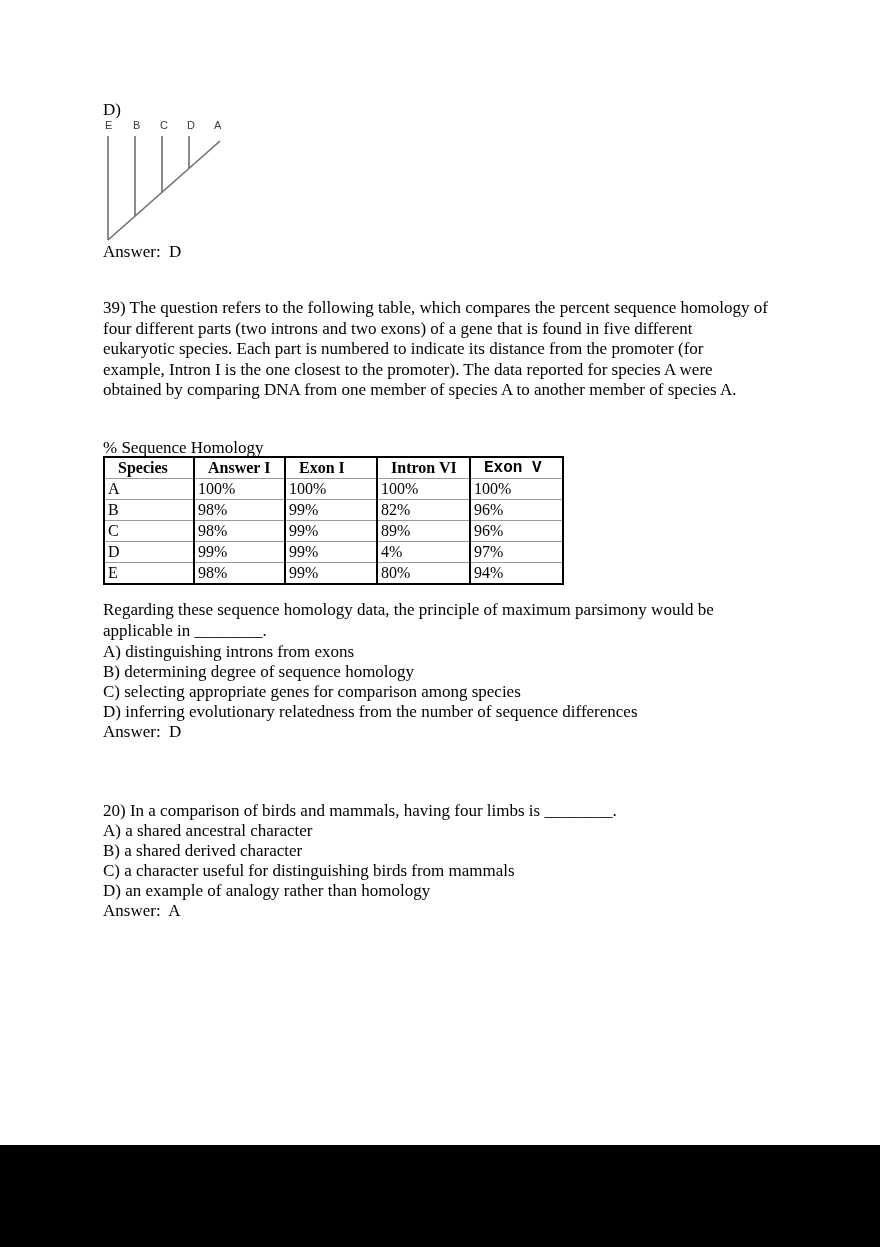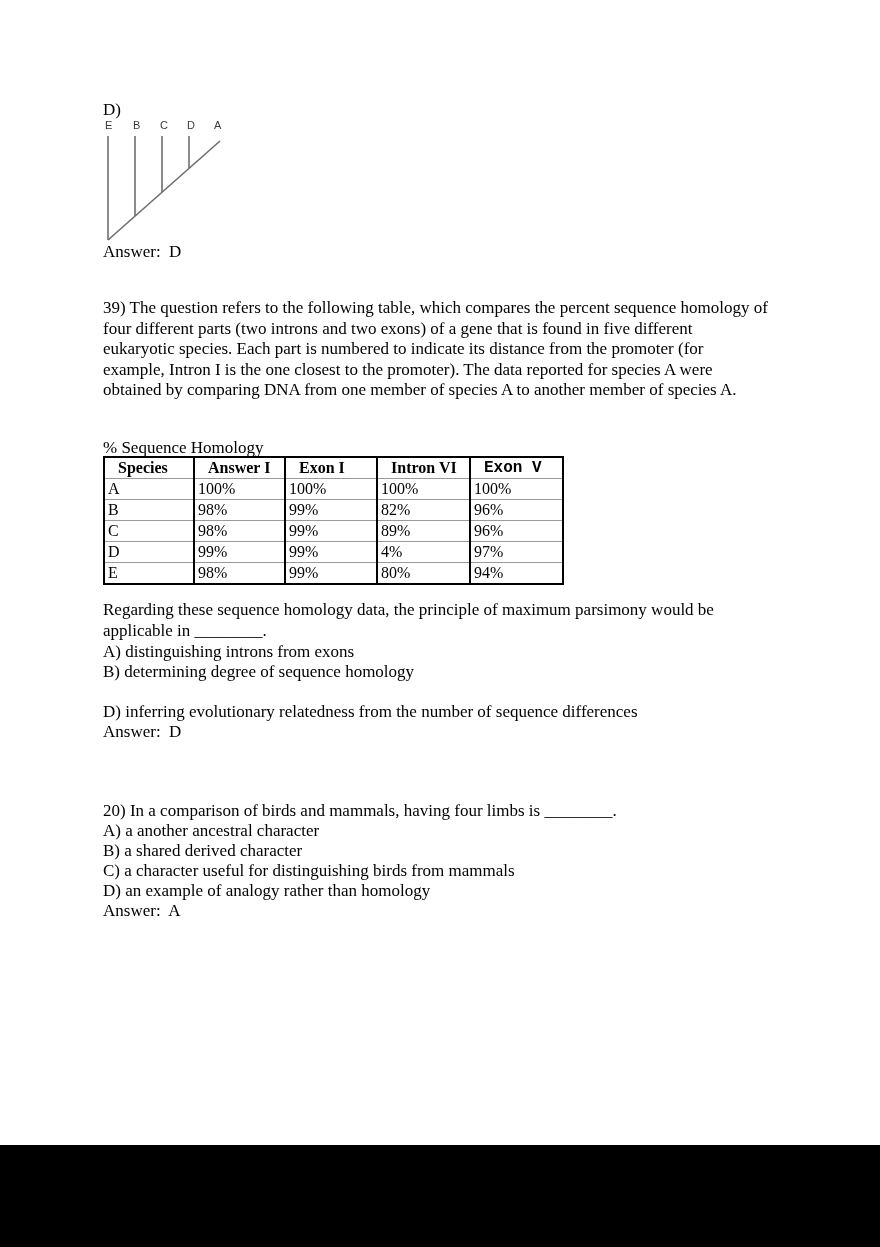--- a/index.html
+++ b/index.html
@@ -215,26 +215,27 @@
         <td>80%</td>
         <td>94%</td>
       </tr>
     </tbody>
   </table>
 
   <div class="qtext" style="top:600px;">Regarding these sequence homology data, the principle of maximum parsimony would be applicable in ________.</div>
 
   <div class="opt" style="top:642px;">A) distinguishing introns from exons</div>
   <div class="opt" style="top:662px;">B) determining degree of sequence homology</div>
+  <div class="opt" style="top:682px;">C) selecting appropriate genes for comparison among species</div>
   <div class="opt" style="top:702px;">D) inferring evolutionary relatedness from the number of sequence differences</div>
   <div class="answer-line" style="top:721px;">Answer:  D</div>
 
   <div class="qtext" style="top:801px;">20) In a comparison of birds and mammals, having four limbs is ________.</div>
 
-  <div class="opt" style="top:821px;">A) a another ancestral character</div>
+  <div class="opt" style="top:821px;">A) a shared ancestral character</div>
   <div class="opt" style="top:841px;">B) a shared derived character</div>
   <div class="opt" style="top:861px;">C) a character useful for distinguishing birds from mammals</div>
   <div class="opt" style="top:881px;">D) an example of analogy rather than homology</div>
   <div class="answer-line" style="top:900px;">Answer:  A</div>
 
   <div class="bottom-bar"></div>
 
 </div>
 
 </body></html>

